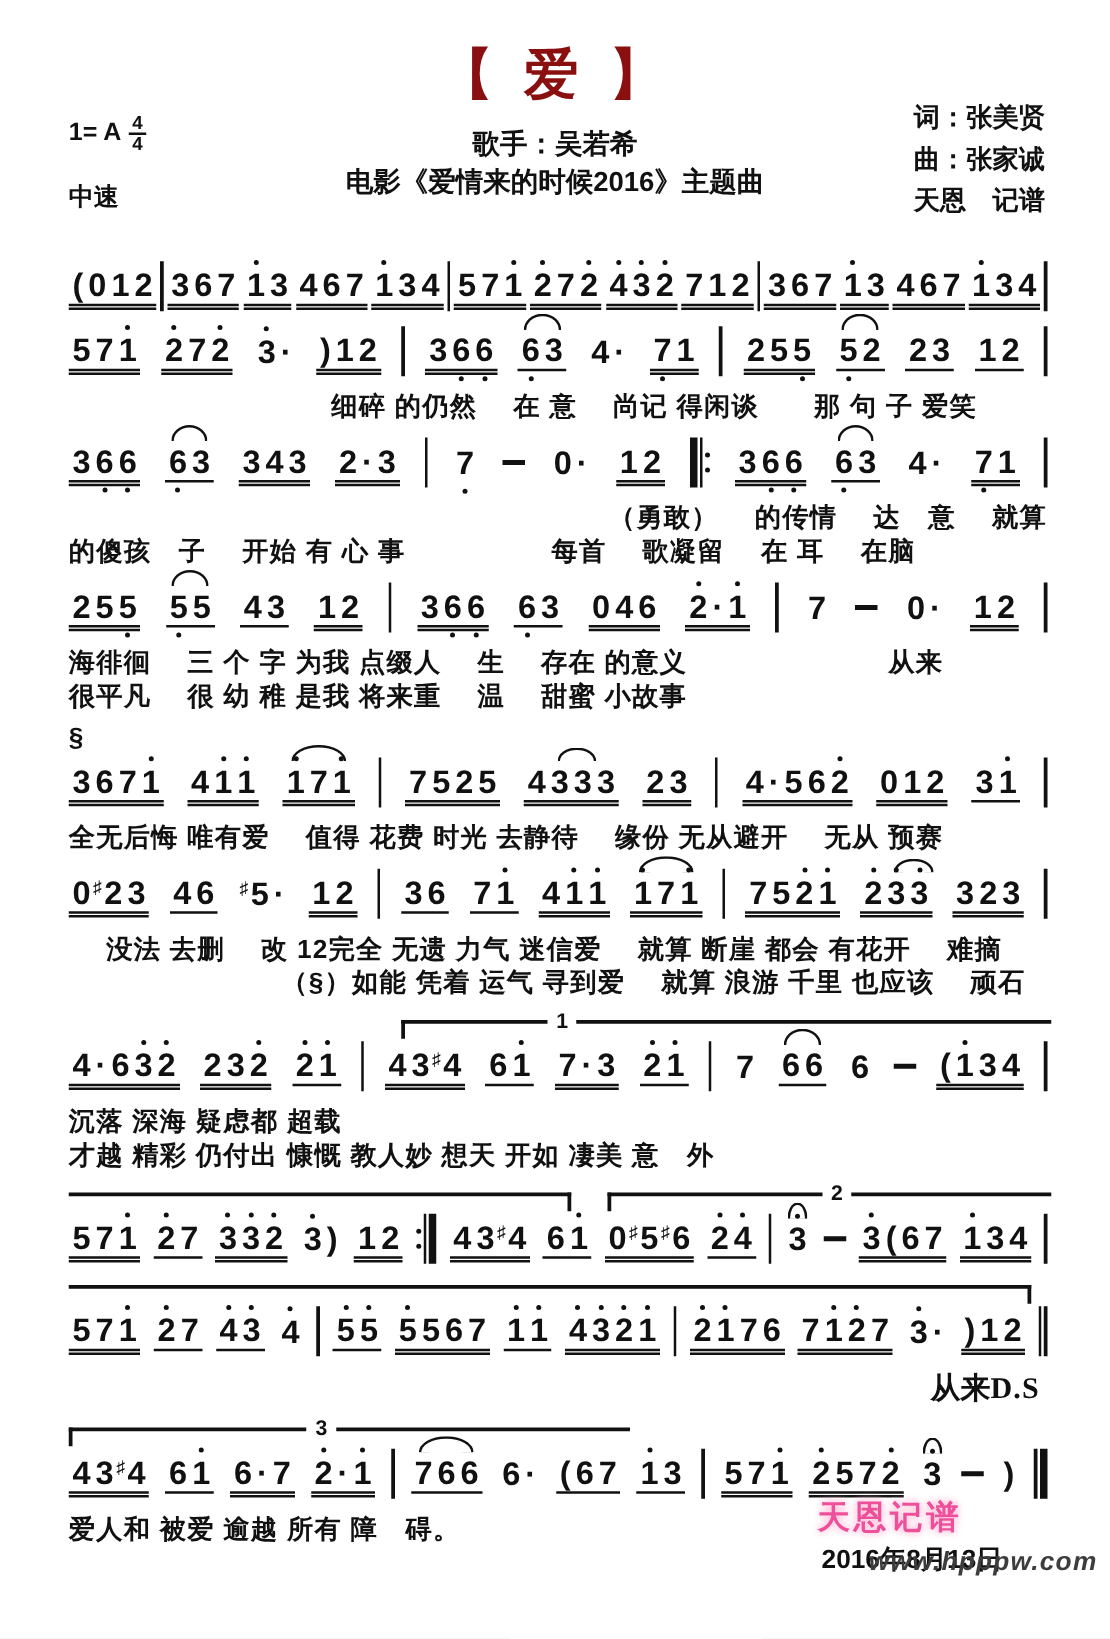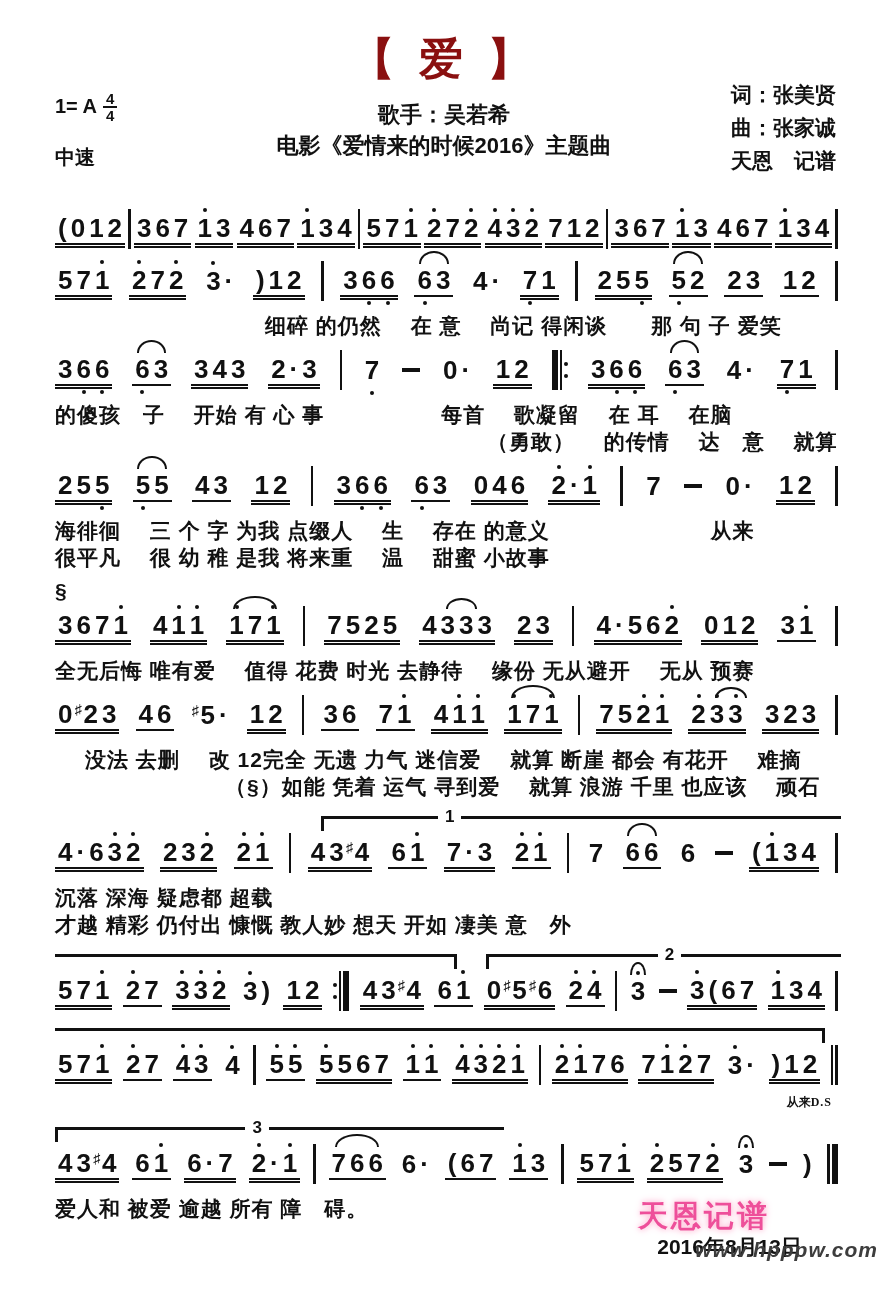--- a/index.html
+++ b/index.html
@@ -39,24 +39,24 @@
   .blf{display:inline-block;width:6px;height:40px;background:#111;}
   .bdots{display:inline-flex;flex-direction:column;justify-content:center;}
   .bdots i{display:block;width:4px;height:4px;border-radius:50%;background:#111;margin:4px 0;}
   .lyr{font-size:21px;font-weight:600;line-height:27px;white-space:pre;letter-spacing:1px;}
   .voltas{position:relative;height:18px;}
   .vbracket{position:absolute;top:6px;height:12px;border-top:3px solid #111;}
   .vbracket.tl{border-left:3px solid #111;}
   .vbracket.tr{border-right:3px solid #111;}
   .vlabel{position:absolute;top:-12px;background:#fff;padding:0 7px;font-size:17px;font-weight:bold;}
   .segno{font-size:21px;font-weight:bold;height:20px;line-height:20px;}
-  .anno{text-align:right;font-size:12px;font-weight:600;padding-right:6px;margin-top:-2px;}
+  .anno{text-align:right;font-size:24px;font-weight:600;padding-right:6px;margin-top:-2px;}
   .anno .dsb{font-family:"Liberation Serif","DejaVu Serif",serif;font-weight:bold;letter-spacing:1px;}
   
-  .watermark{position:absolute;right:118px;top:1196px;font-size:30px;font-weight:bold;letter-spacing:3px;
+  .watermark{position:absolute;right:118px;top:1196px;font-size:26px;font-weight:bold;letter-spacing:3px;
              text-shadow:0 0 1px #fff,0 0 5px #ffc2da,0 0 8px #ffc2da;}
   .date{position:absolute;right:86px;top:1233px;font-size:21px;font-weight:600;}
   .site{position:absolute;right:10px;top:1238px;font-size:21px;font-weight:bold;font-style:italic;color:#3d3d3d;letter-spacing:1px;}
 </style>
 </head>
 <body>
 
 <div class="page">
   <div class="hdr">
     <h1 class="title" style="color: rgb(138, 16, 16);">【 爱 】</h1>
@@ -286,22 +286,22 @@
             <span class="nt">·</span>
           </span>
           <span class="tk u2">
             <span class="nt lo">7</span>
             <span class="nt">1</span>
           </span>
           <span class="blwrap">
             <span class="bl"></span>
           </span>
         </div>
+        <div class="lyr" style="padding-left: 432px;">（勇敢）　 的传情　 达　意　 就算</div>
         <div class="lyr" style="padding-left: 0px;">的傻孩　子　 开始 有 心 事　　　　　 每首　 歌凝留　 在 耳　 在脑</div>
-        <div class="lyr" style="padding-left: 432px;">（勇敢）　 的传情　 达　意　 就算</div>
       </div>
       <div class="system">
         <div class="nrow">
           <span class="tk u2">
             <span class="nt">2</span>
             <span class="nt">5</span>
             <span class="nt lo">5</span>
           </span>
           <span class="tk u1 arc">
             <span class="nt lo">5</span>

